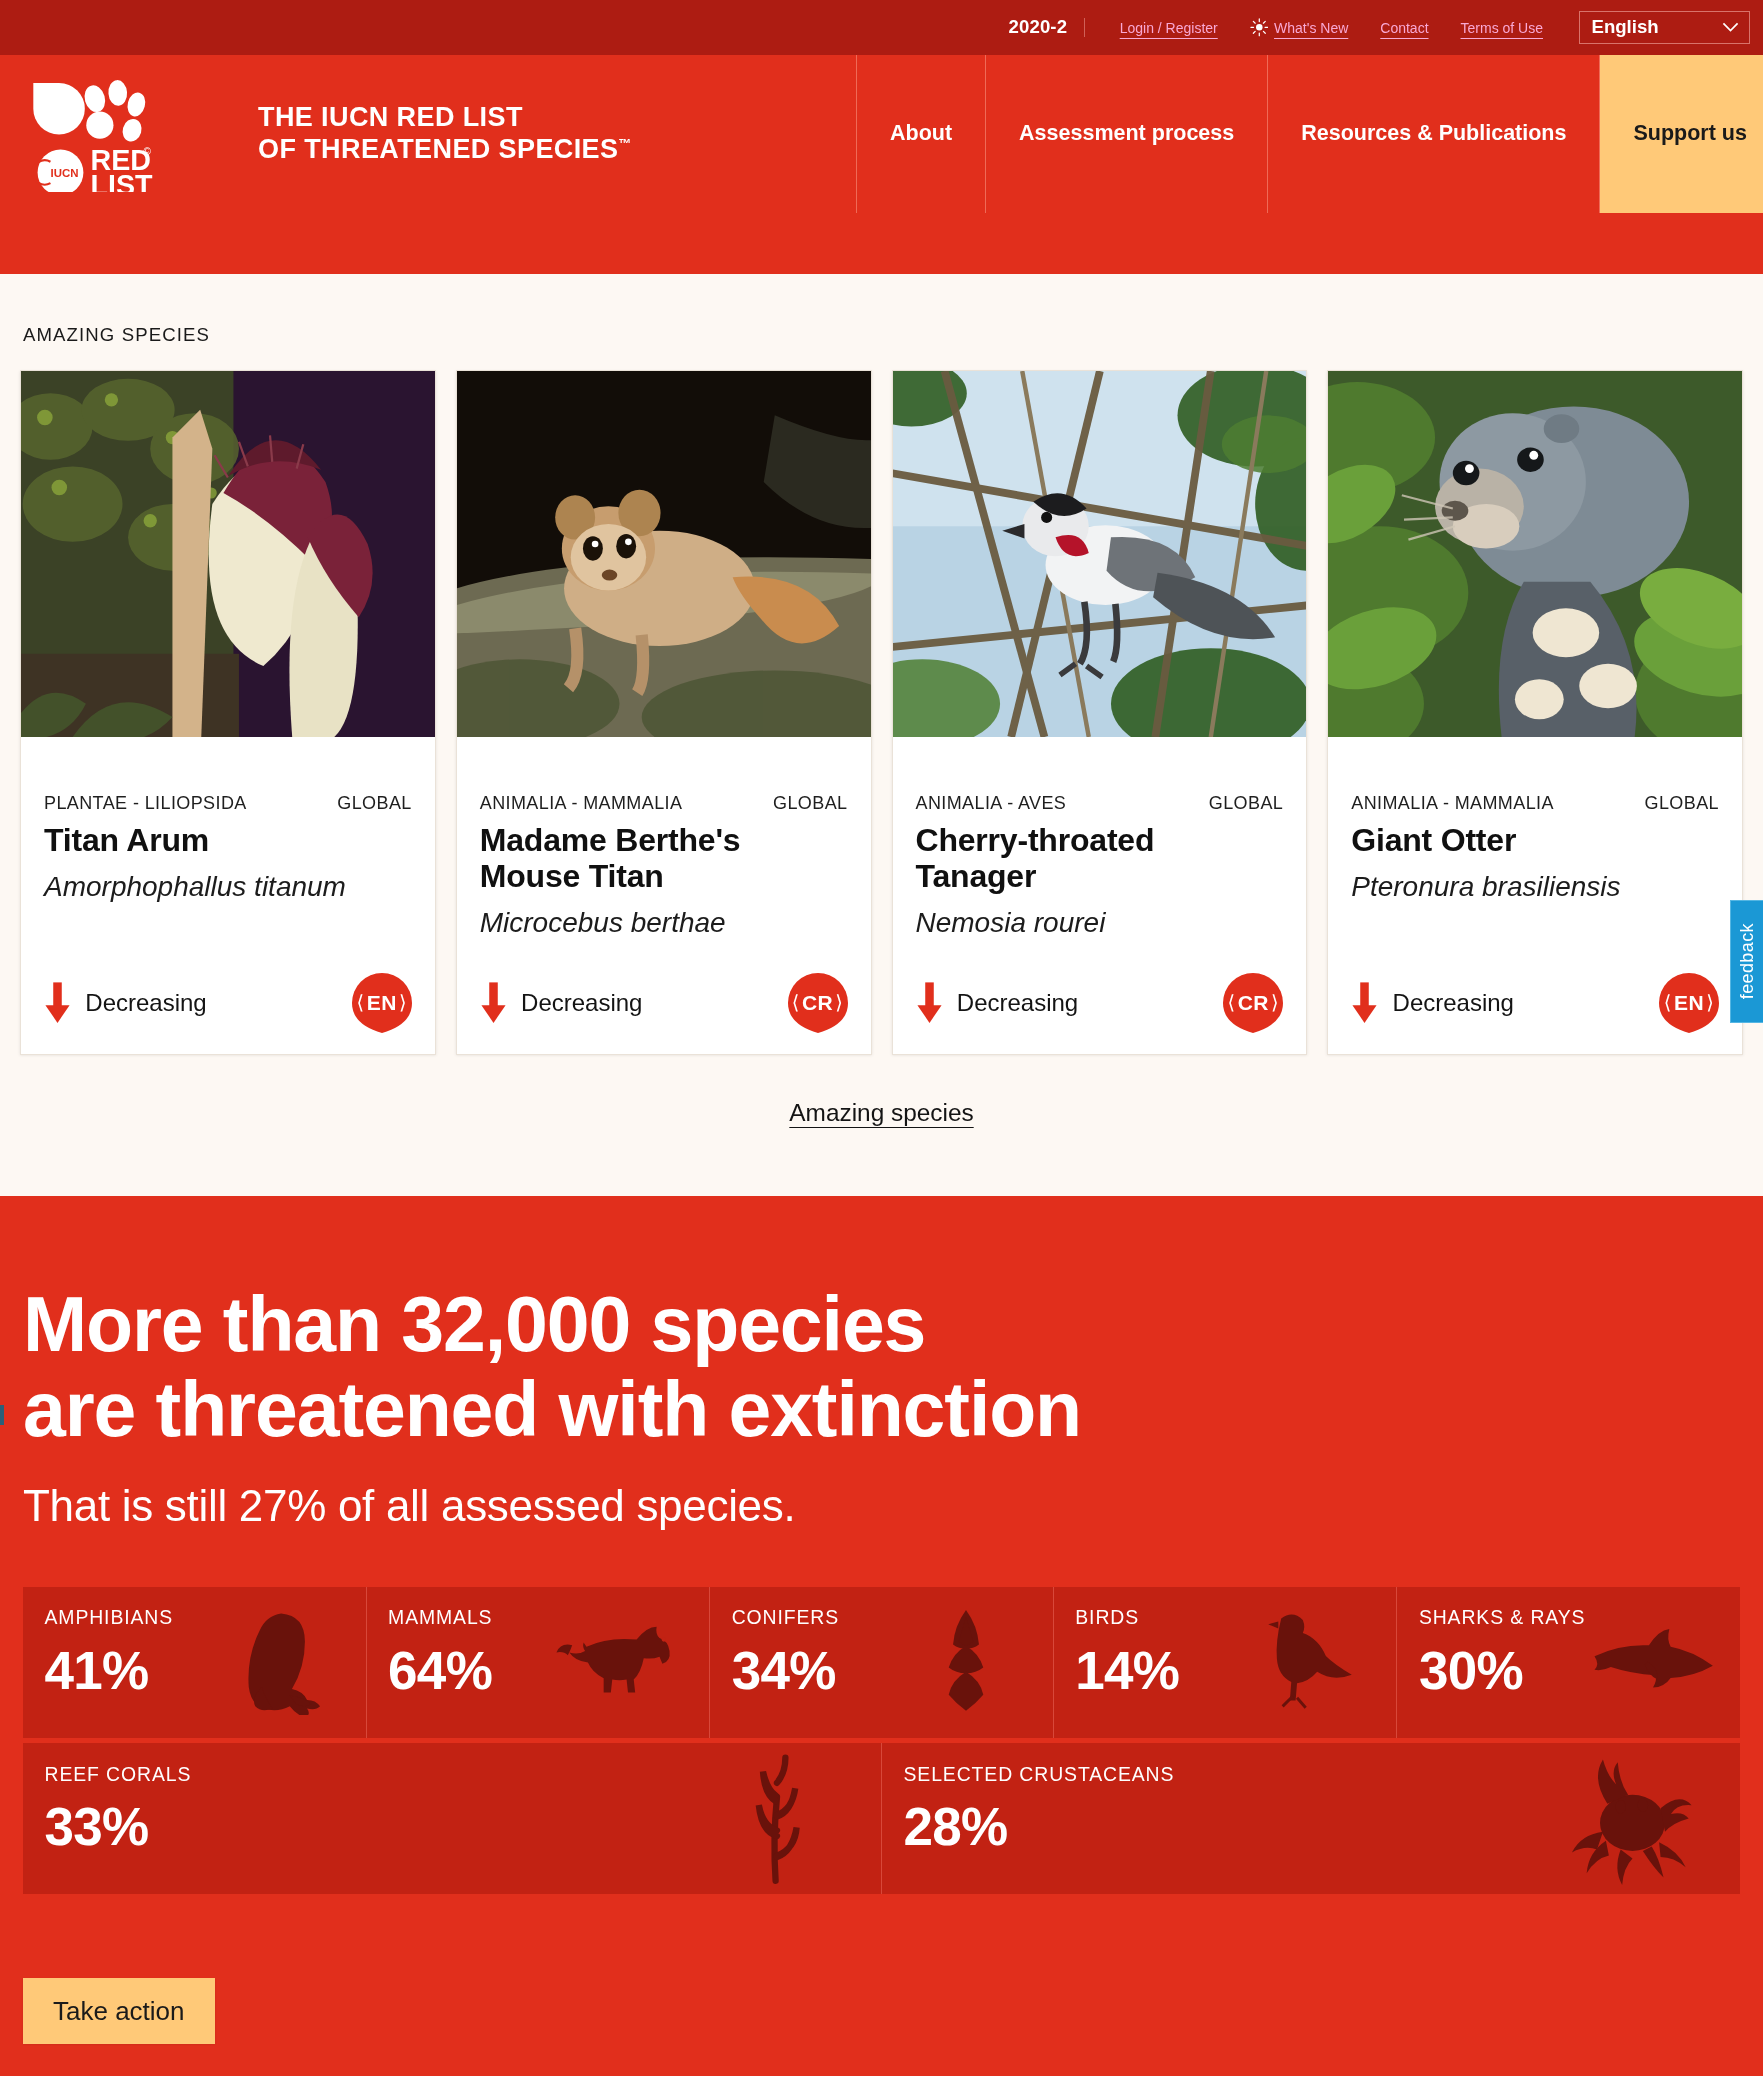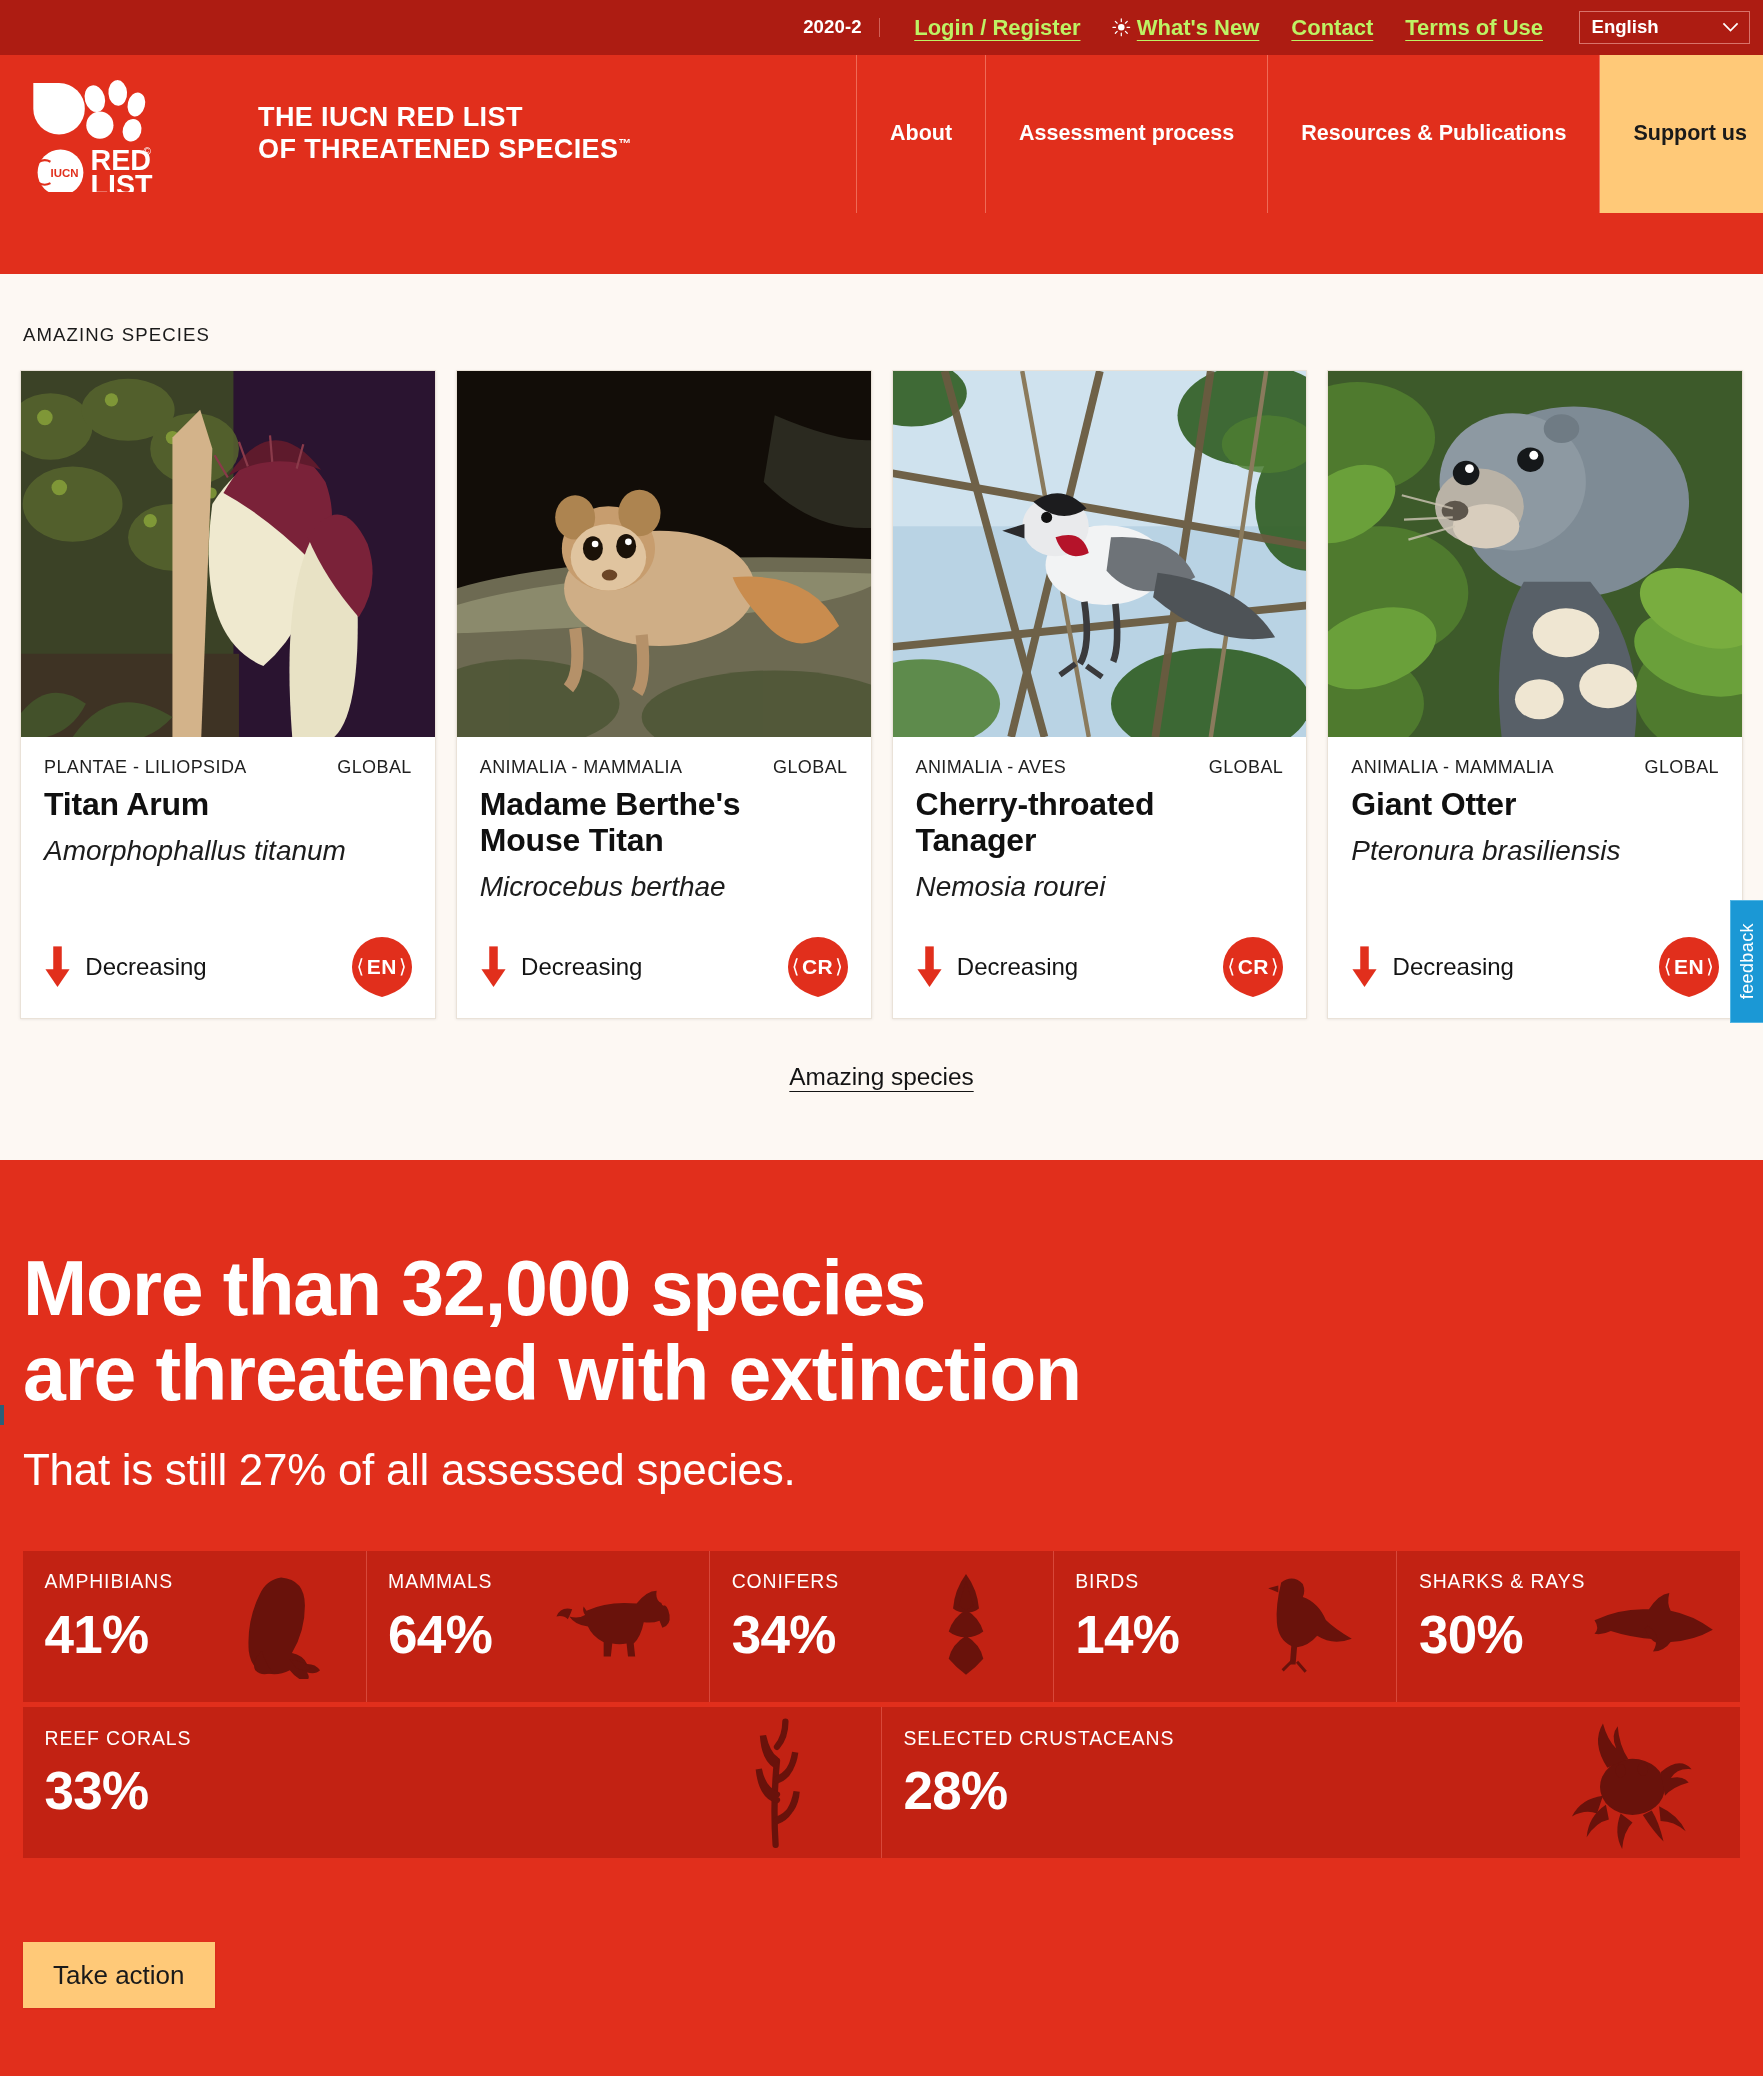--- a/index.html
+++ b/index.html
@@ -23,23 +23,23 @@
     color: #ffffff;
     font-size: 18.6px;
     font-weight: 700;
     letter-spacing: 0.1px;
     padding-right: 17px;
     border-right: 1.4px solid #d06057;
     margin-right: 18.6px;
     line-height: 1;
   }
   .util-link {
-    color: #bef264;
-    font-size: 22px;
-    font-weight: 700;
+    color: #f9a8d4;
+    font-size: 14px;
+    font-weight: 400;
     text-decoration: underline;
     text-underline-offset: 5px;
     text-decoration-thickness: 1.4px;
     margin: 0 16px;
     white-space: nowrap;
     display: inline-flex;
     align-items: center;
     gap: 5.7px;
   }
   .sun-icon { width: 18.6px; height: 18.6px; flex: 0 0 18.6px; display:block; }
@@ -125,21 +125,21 @@
     flex: 1;
     background: #ffffff;
     border: 1.4px solid #eae2d8;
     box-shadow: 0 1.4px 2.9px rgba(0,0,0,.10);
     display: flex;
     flex-direction: column;
     min-width: 0;
   }
   .card-photo { height: 366px; position: relative; overflow: hidden; }
   .card-body { padding: 20px 23px 21.5px 23px; flex: 1; display:flex; flex-direction: column; }
-  .card-top-row { display: flex; justify-content: space-between; align-items: flex-start; }
+  .card-top-row { display: flex; justify-content: space-between; align-items: flex-start; margin-top: 36px; }
   .card-taxon { font-size: 18px; color: #1f1f1f; letter-spacing: 0.4px; }
   .card-scope { font-size: 18px; color: #1f1f1f; letter-spacing: 0.4px; }
   .card-name {
     font-size: 32px;
     font-weight: 700;
     color: #101010;
     line-height: 1.12;
     margin-top: 8.6px;
     letter-spacing: -0.2px;
   }

